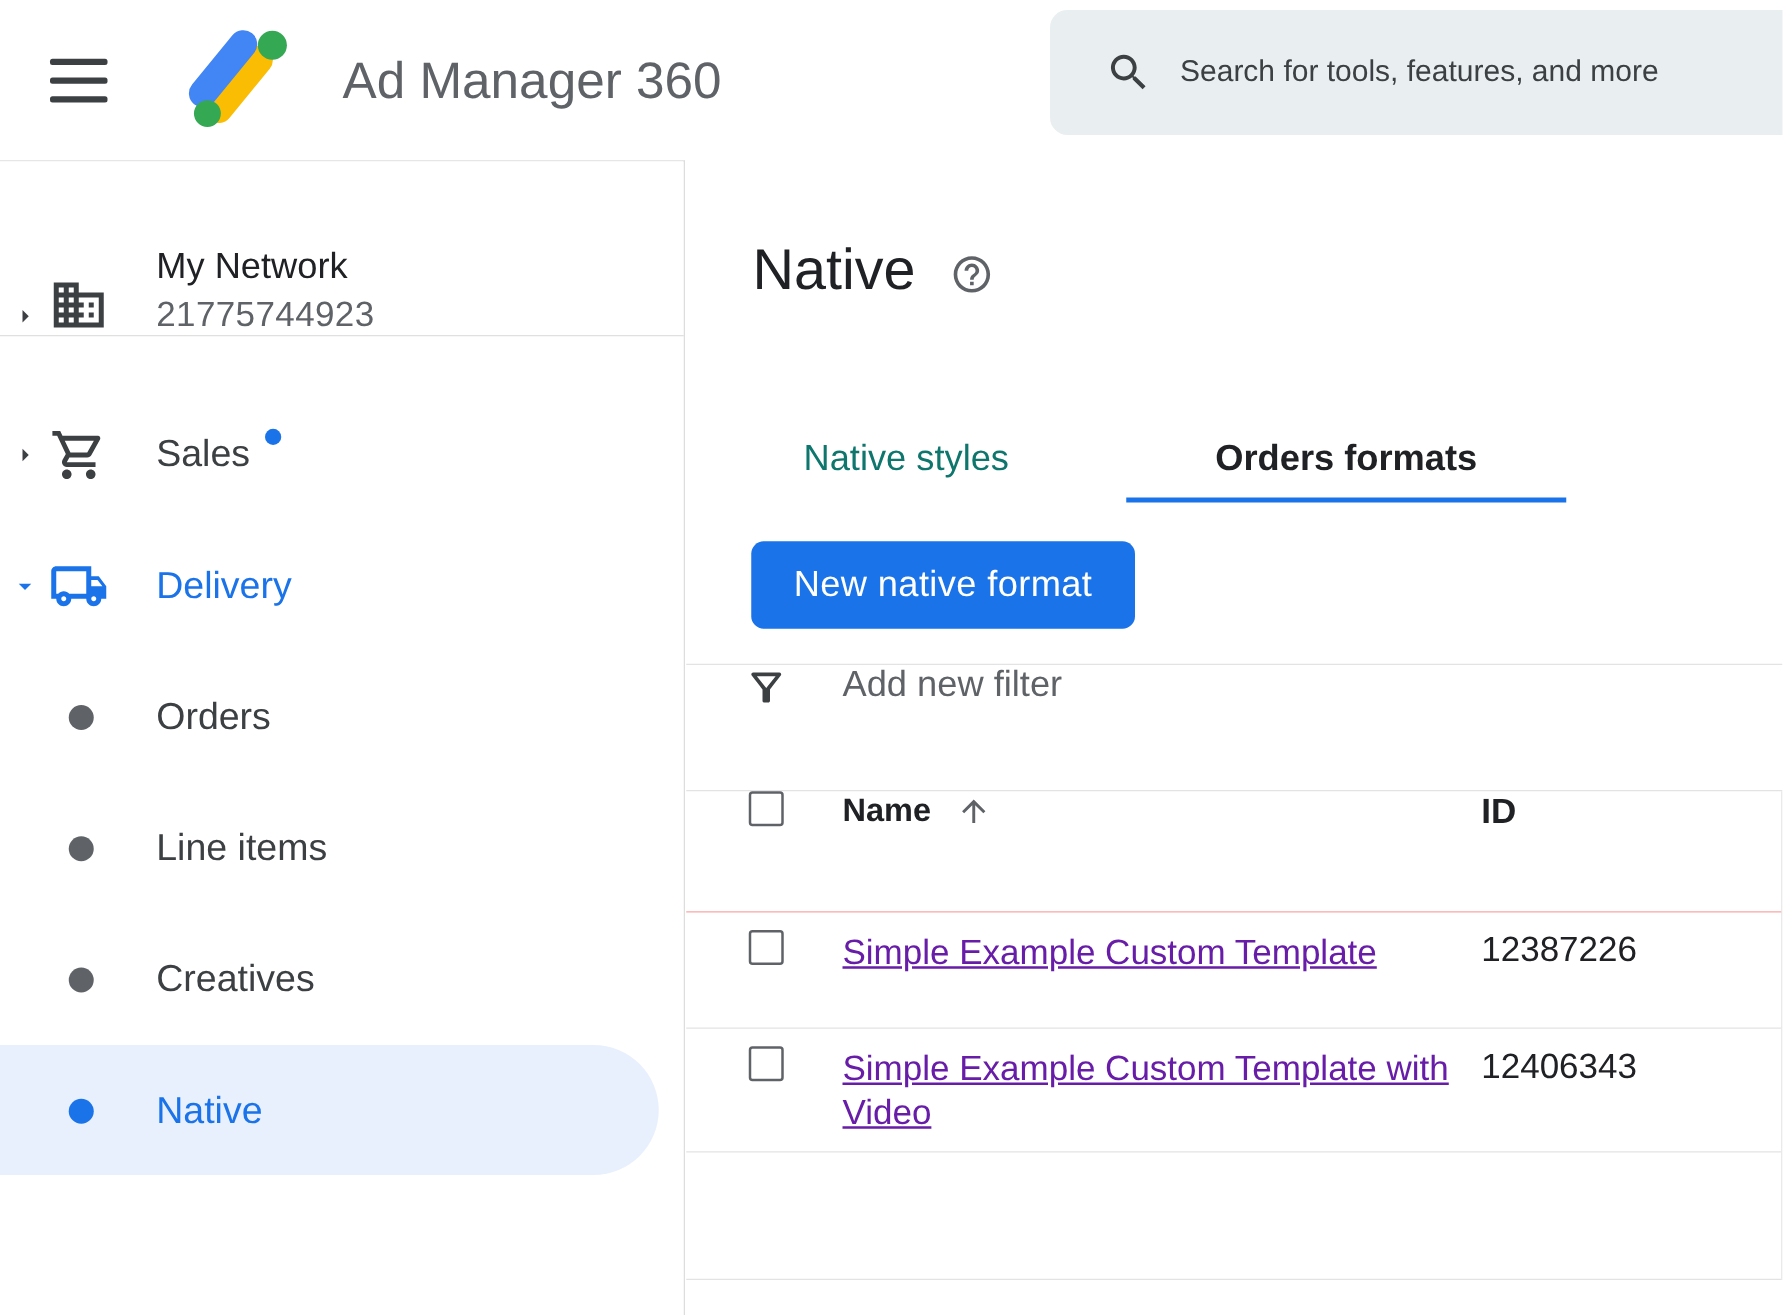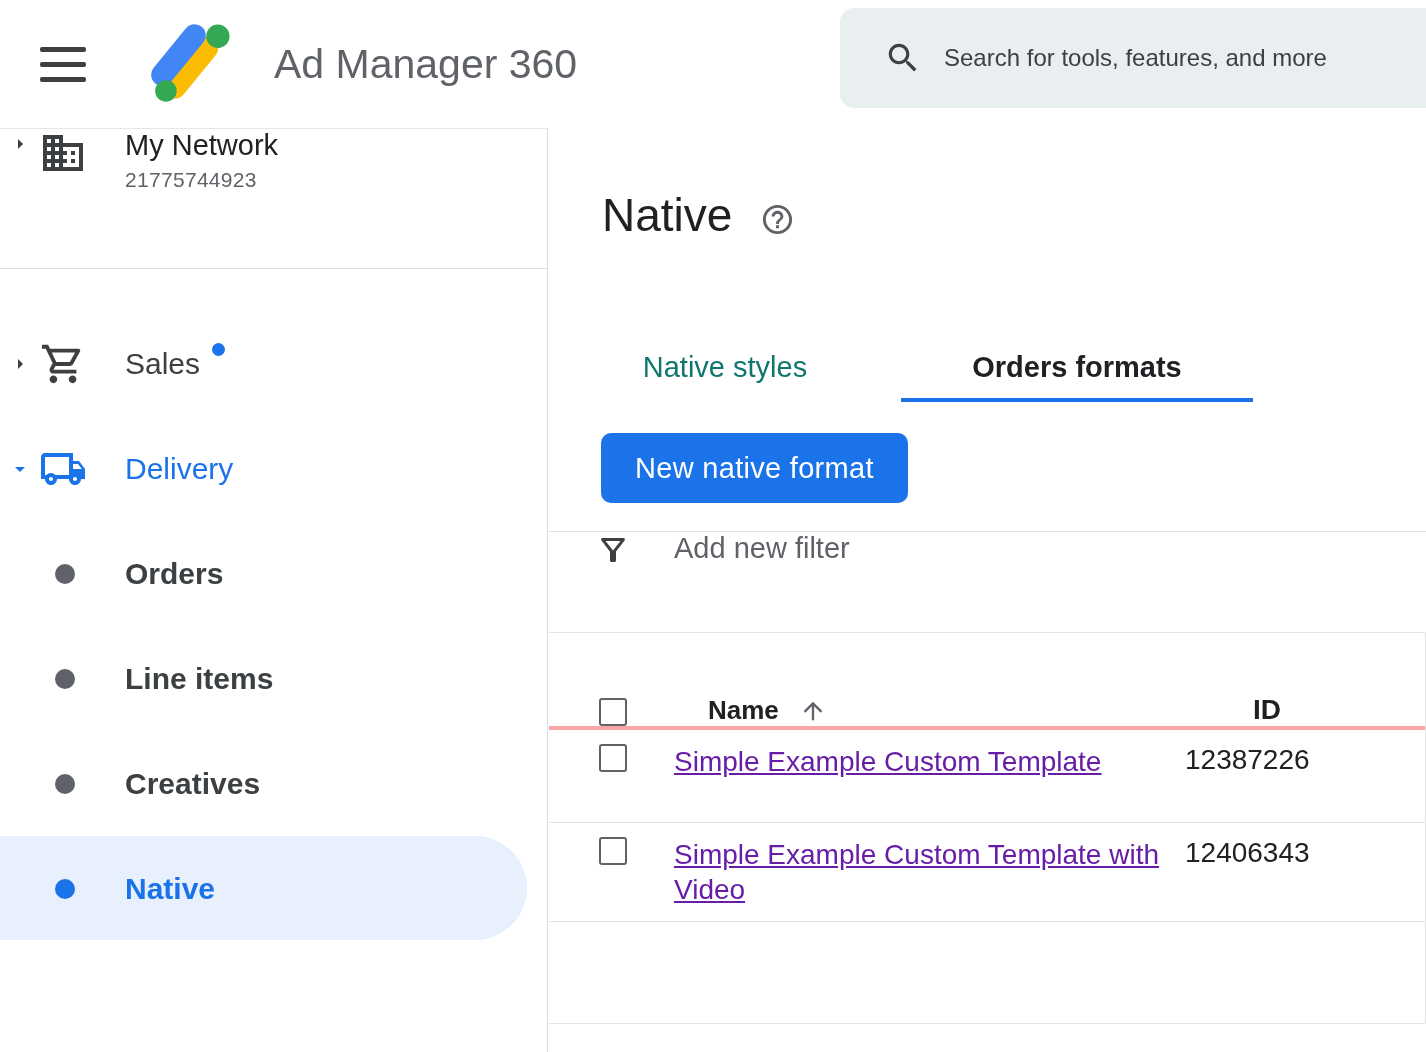--- a/index.html
+++ b/index.html
@@ -14,36 +14,36 @@
   .hamburger { margin-left:40px; width:46px; display:flex; flex-direction:column; gap:10px; cursor:pointer; }
   .hamburger span { display:block; height:5px; background:#3c4043; border-radius:2px; }
   .logo { margin-left:62px; width:86px; height:86px; flex:none; }
   .app-title { margin-left:40px; font-size:41px; color:#5f6368; white-space:nowrap; }
   .searchbar { position:absolute; left:840px; top:8px; width:600px; height:100px; background:#e9eef1; border-radius:14px; display:flex; align-items:center; cursor:text; }
   .search-icon { margin-left:44px; width:38px; height:38px; flex:none; }
   .search-text { margin-left:22px; font-size:24px; color:#3c4043; white-space:nowrap; }
 
   
   .sidebar { position:absolute; top:128px; left:0; width:548px; height:924px; background:#fff; border-top:1px solid #e6e6e6; border-right:1px solid #ddd; }
-  .network-row { height:140px; display:flex; align-items:flex-start; border-bottom:1px solid #e0e0e0; cursor:pointer; }
+  .network-row { height:140px; display:flex; align-items:flex-end; border-bottom:1px solid #e0e0e0; cursor:pointer; }
   .caret-cell { width:24px; margin-left:8px; flex:none; display:flex; justify-content:center; }
   .icon-cell { width:50px; margin-left:6px; flex:none; display:flex; justify-content:center; }
   .network-text { margin-left:37px; }
   .network-name { font-size:29px; color:#202124; }
-  .network-id { font-size:21px; color:#5f6368; margin-top:6px; letter-spacing:.3px; }
+  .network-id { font-size:28px; color:#5f6368; margin-top:6px; letter-spacing:.3px; }
 
   .nav { list-style:none; margin-top:42px; }
   .nav-item { height:105px; display:flex; align-items:center; position:relative; cursor:pointer; }
   .nav-label { margin-left:37px; font-size:30px; color:#3c4043; position:relative; }
   .nav-label.blue { color:#1a73e8;text-align:right; }
   .badge-dot { display:inline-block; width:13px; height:13px; border-radius:50%; background:#1a73e8; margin-left:12px; transform:translateY(-14px); }
   .dot-cell { margin-left:55px; width:20px; flex:none; display:flex; justify-content:center; }
   .bullet { width:20px; height:20px; border-radius:50%; background:#5f6368; }
   .bullet.blue { background:#1a73e8; }
-  .sub-label { margin-left:50px; font-size:30px; color:#3c4043; position:relative;font-weight:bold; }
+  .sub-label { margin-left:50px; font-size:30px; color:#3c4043; position:relative; }
   .sub-label.blue { color:#1a73e8; }
   .nav-item.selected::before { content:""; position:absolute; left:0; top:0; width:527px; height:104px; background:#e8f0fe; border-radius:0 52px 52px 0; }
   .nav-item.selected > * { position:relative; }
 
   
   .main { position:absolute; left:549px; top:128px; width:877px; height:924px; background:#fff; }
   .title-row { position:absolute; top:60px; left:53px; display:flex; align-items:center; }
   .page-title { font-size:46px; font-weight:400; color:#202124; }
   .help-icon { margin-left:28px; width:35px; height:35px; margin-top:8px; cursor:pointer; }
 
@@ -53,21 +53,21 @@
   .tab .underline { position:absolute; bottom:0; left:0; width:100%; height:4px; background:#1a73e8; }
 
   .new-btn { position:absolute; top:305px; left:52px; height:70px; padding:0 34px; background:#1a73e8; color:#fff;
     font-family:inherit; font-size:29px; font-weight:400; border:none; border-radius:10px; cursor:pointer; letter-spacing:.3px; }
 
   .filter-row { position:absolute; top:403px; left:0; width:100%; height:102px; border-top:1px solid #e3e3e3; border-bottom:1px solid #e3e3e3; display:flex; align-items:flex-start; cursor:pointer; }
   .funnel-icon { margin-left:46px; width:36px; height:36px; flex:none; }
   .filter-label { margin-left:43px; font-size:29px; color:#5f6368; }
 
   .table { position:absolute; top:505px; left:0; width:100%; border-right:1px solid #e3e3e3; }
-  .thead { height:97px; display:flex; align-items:flex-end; border-bottom:4px solid #fca5a5;gap:34px; }
+  .thead { height:97px; display:flex; align-items:flex-start; border-bottom:1px solid #fca5a5; }
   .checkbox { margin-left:50px; width:28px; height:28px; border:2px solid #5f6368; border-radius:3px; background:#fff; flex:none; cursor:pointer; }
   .name-col { margin-left:47px; width:511px; flex:none; }
   .thead .name-col { display:flex; align-items:center; }
   .col-title { font-size:26px; font-weight:700; color:#202124; }
   .sort-icon { margin-left:20px; width:28px; height:28px; }
   .trow { min-height:93px; display:flex; border-bottom:1px solid #e3e3e3; padding:14px 0; }
   .row-link { font-size:28px; color:#681da8; text-decoration:underline; line-height:35px; cursor:pointer; display:inline; }
   .id-cell { font-size:28px; color:#202124; }
   .empty-row { height:102px; border-bottom:1px solid #e3e3e3; }
 </style>

